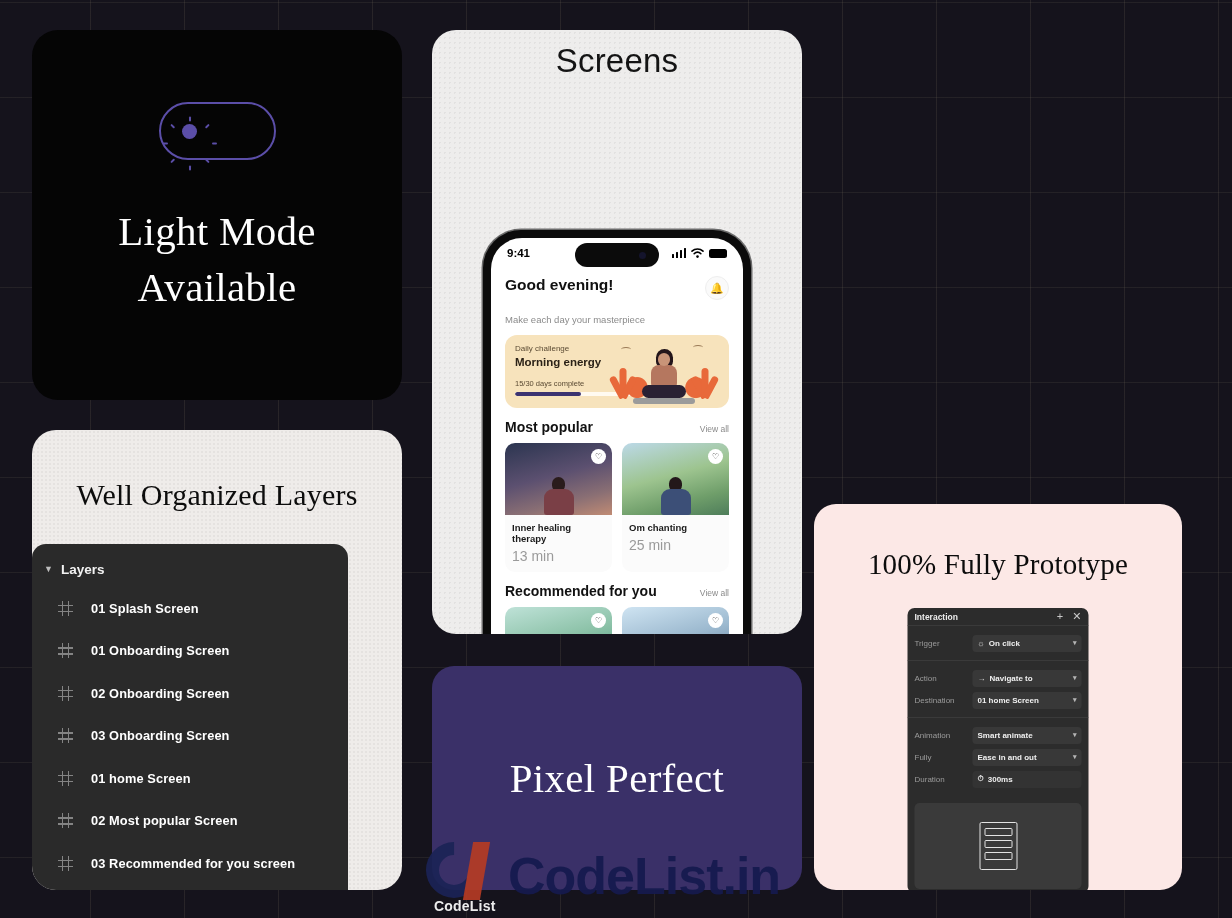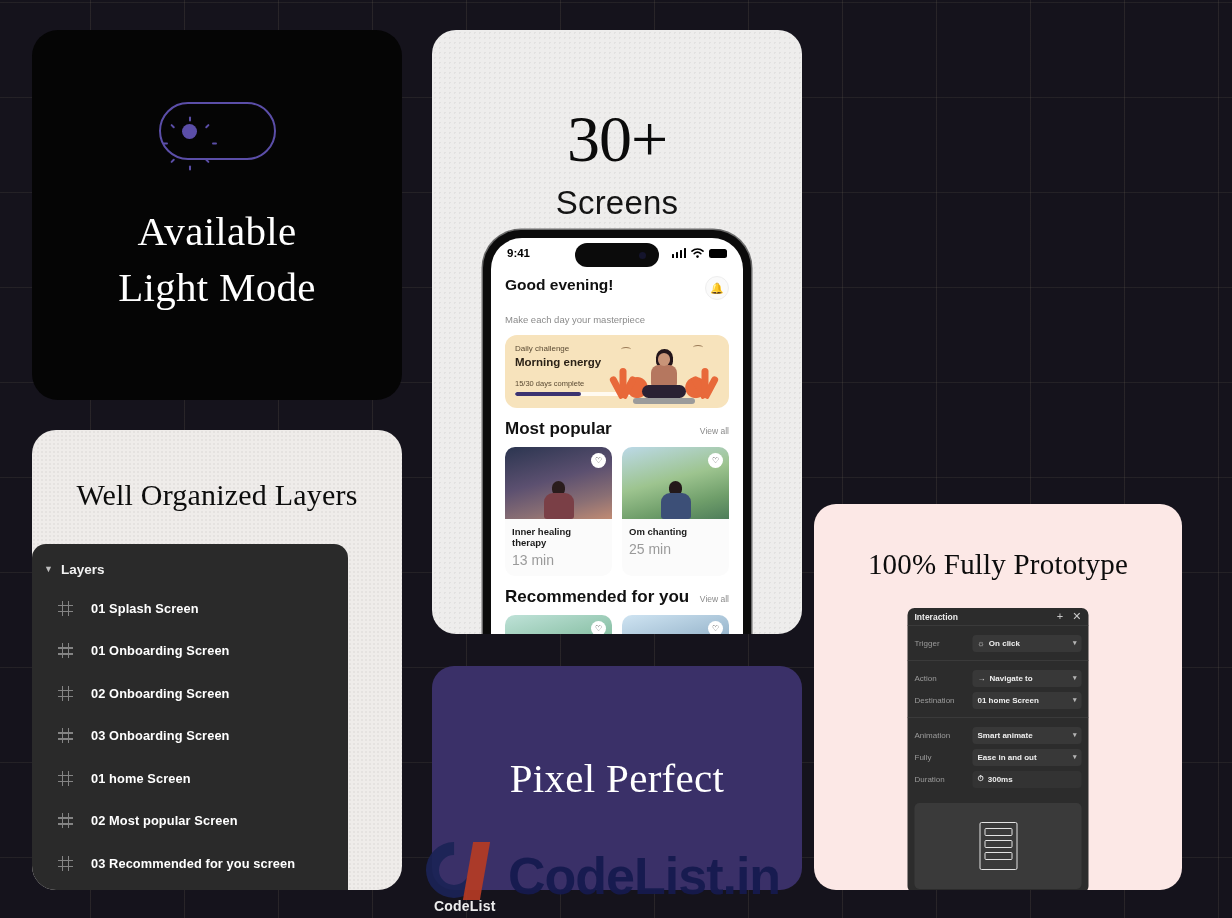--- a/index.html
+++ b/index.html
@@ -163,21 +163,21 @@
   .leaf-l{ left:8px; } .leaf-r{ right:8px; }
   .leaf-l b,.leaf-r b{
     position:absolute; bottom:0; left:50%; width:7px; height:24px; background:#e8693a;
     border-radius:4px 4px 2px 2px; transform-origin:bottom center;
   }
   .leaf-l b:nth-child(1),.leaf-r b:nth-child(1){ transform:translateX(-50%) rotate(-28deg); }
   .leaf-l b:nth-child(2),.leaf-r b:nth-child(2){ transform:translateX(-50%) rotate(0deg); height:30px; }
   .leaf-l b:nth-child(3),.leaf-r b:nth-child(3){ transform:translateX(-50%) rotate(28deg); }
   .bird{ position:absolute; width:10px; height:5px; border-top:1.4px solid #9a7a56; border-radius:50% 50% 0 0;}
   .sec-head{ display:flex; justify-content:space-between; align-items:baseline; margin-top:11px; }
-  .sec-title{ font-size:17px; font-weight:bold; color:#111; }
+  .sec-title{ font-size:14px; font-weight:bold; color:#111; }
   .sec-link{ font-size:8.5px; color:#8a8a8a; }
   .tiles{ display:flex; gap:10px; margin-top:8px; }
   .tile{ width:109px; background:#fbfbfb; border-radius:10px; overflow:hidden; }
   .tile-img{ height:72px; position:relative; }
   .heart{
     position:absolute; right:6px; top:6px; width:15px; height:15px; border-radius:50%;
     background:#fff; display:flex; align-items:center; justify-content:center;
     font-size:8px; color:#333;
   }
   .tile-t{ font-size:9.5px; font-weight:bold; color:#1a1a1a; padding:7px 7px 0 7px; }
@@ -290,22 +290,22 @@
         <i style="transform:translate(-50%,-50%) rotate(45deg) translateY(-12px)"></i>
         <i style="transform:translate(-50%,-50%) rotate(90deg) translateY(-12px)"></i>
         <i style="transform:translate(-50%,-50%) rotate(135deg) translateY(-12px)"></i>
         <i style="transform:translate(-50%,-50%) rotate(180deg) translateY(-12px)"></i>
         <i style="transform:translate(-50%,-50%) rotate(225deg) translateY(-12px)"></i>
         <i style="transform:translate(-50%,-50%) rotate(270deg) translateY(-12px)"></i>
         <i style="transform:translate(-50%,-50%) rotate(315deg) translateY(-12px)"></i>
       </div>
     </div>
     <div class="lm-text">
+      <div>Light Mode</div>
       <div>Available</div>
-      <div>Light Mode</div>
     </div>
   </div>
 
   <div class="card" id="card-layers">
     <div class="noise"></div>
     <div class="layers-title">Well Organized Layers</div>
     <div class="layers-panel">
       <div class="panel-head">
         <span class="caret">▼</span>
         <span>Layers</span>
@@ -371,21 +371,20 @@
             <span class="v1"></span>
             <span class="v2"></span>
           </span>
         <span class="layer-label">03 Recommended for you screen</span>
       </div>
     </div>
   </div>
 
   <div class="card" id="card-screens">
     <div class="noise"></div>
-    <div class="screens-num">30+</div>
     <div class="screens-sub">Screens</div>
 
     <div class="phone">
       <div class="phone-screen">
 
         <div class="statusbar">
           <span class="sb-time">9:41</span>
           <div class="dynamic-island">
               <span class="di-cam"></span>
             </div>

